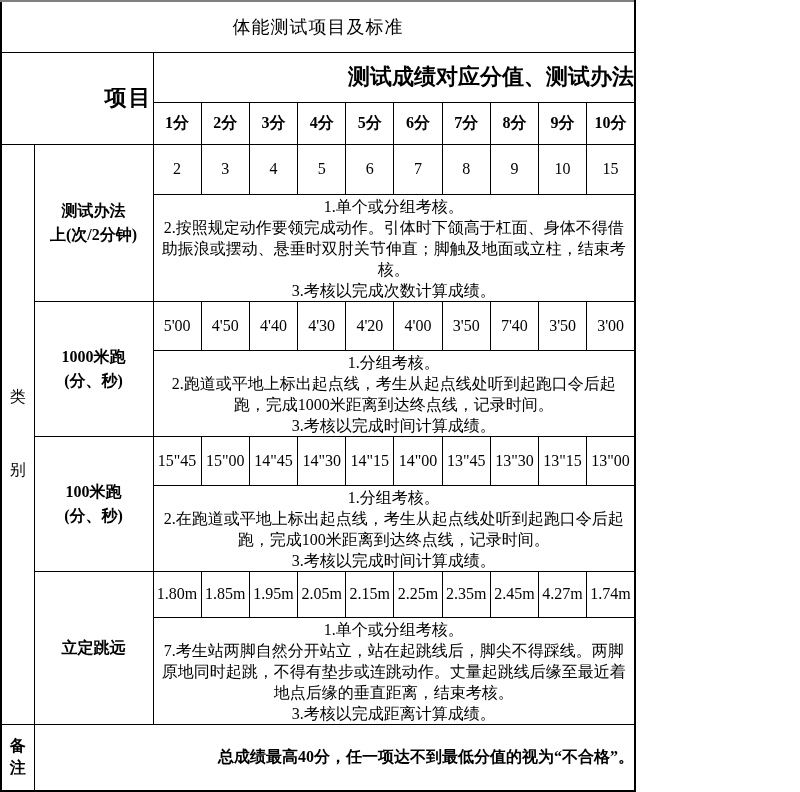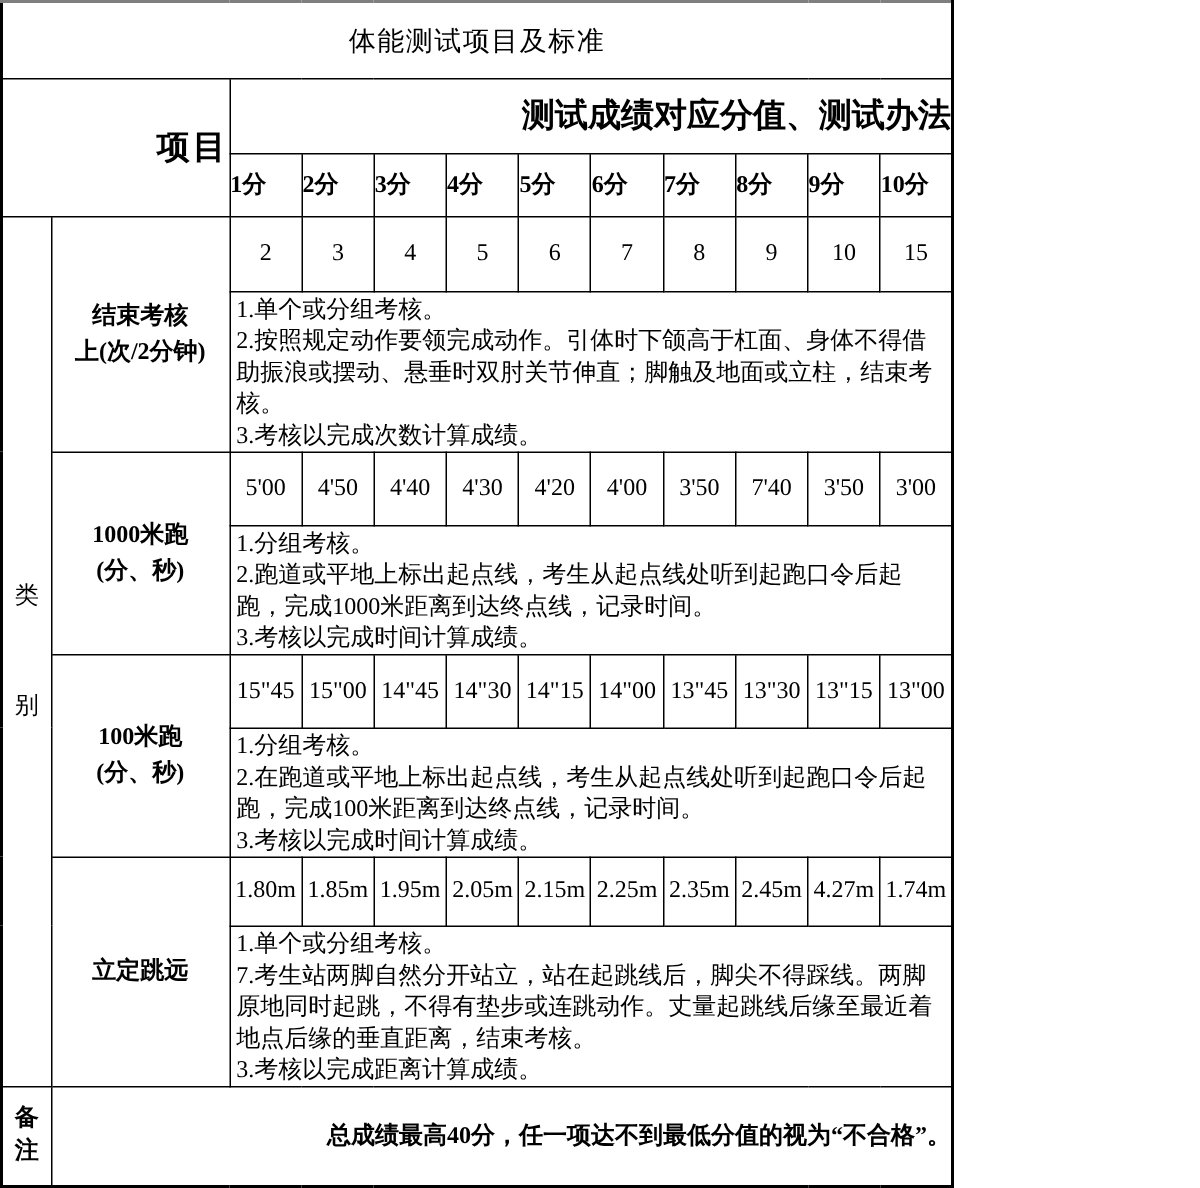--- a/index.html
+++ b/index.html
@@ -21,36 +21,36 @@
   table.fitness td{
     border:1px solid #000;padding:0;box-sizing:border-box;
     overflow:hidden;
   }
   tr.subtitle-row td{
     height:51px;text-align:center;vertical-align:middle;
     font-family:"Liberation Sans","DejaVu Sans",sans-serif;
     font-size:18px;font-weight:normal;letter-spacing:1px;
   }
   tr.header1 td{height:50px;text-align:right;vertical-align:middle;font-weight:bold;font-size:22px;}
-  tr.header2 td{height:42px;text-align:left;vertical-align:middle;font-weight:bold;font-size:16px;}
+  tr.header2 td{height:42px;text-align:center;vertical-align:middle;font-weight:bold;font-size:16px;}
   td.item-header{font-weight:bold;font-size:17px;letter-spacing:2px;}
   tr.values-row td{text-align:center;vertical-align:middle;font-size:16px;}
   tr.values-row.r1 td{height:50px;}
   tr.values-row.r2 td{height:49px;font-family:Liberation Serif, serif;}
   tr.values-row.r3 td{height:49px;}
   tr.values-row.r4 td{height:46px;}
   td.cat-cell{text-align:center;vertical-align:middle;font-size:17px;}
   .cat-stack{display:flex;flex-direction:column;align-items:center;justify-content:center;gap:52px;}
   td.item-cell{
     text-align:center;vertical-align:middle;
     font-weight:bold;font-size:16px;padding:0 2px;
   }
   td.item-cell span{display:block;line-height:24px;}
   tr.notes-row td{
-    vertical-align:top;text-align:left;
+    vertical-align:top;text-align:center;
     font-size:16px;padding:1px 4px 0 4px;margin-left:39px;
   }
   tr.notes-row.n1 td{height:85px;}
   tr.notes-row.n2 td{height:82px;}
   tr.notes-row.n3 td{height:77px;}
   tr.notes-row.n4 td{height:88px;}
   .note-line{line-height:21px;}
   tr.remark-row td{height:67px;vertical-align:middle;}
   td.remark-label{text-align:center;font-weight:bold;font-size:16px;}
   td.remark-label span{display:block;line-height:22px;}
@@ -104,21 +104,21 @@
       </tr>
 
       <tr class="values-row r1">
         <td rowspan="8" class="cat-cell">
           <div class="cat-stack">
             <span>类</span>
             <span>别</span>
           </div>
         </td>
         <td rowspan="2" class="item-cell">
-          <span>结束考核</span>
+          <span>测试办法</span>
           <span>上(次/2分钟)</span>
         </td>
         <td>2</td>
         <td>3</td>
         <td>4</td>
         <td>5</td>
         <td>6</td>
         <td>7</td>
         <td>8</td>
         <td>9</td>

